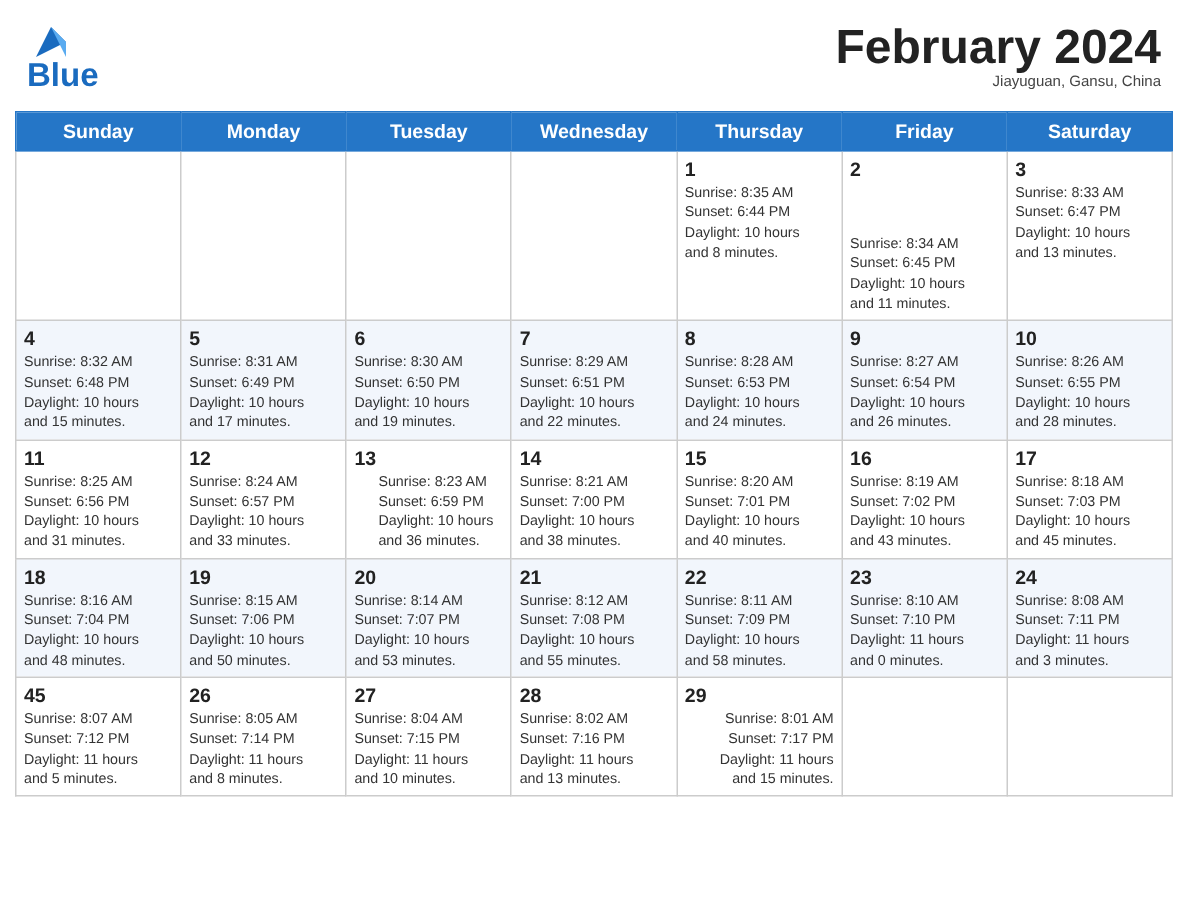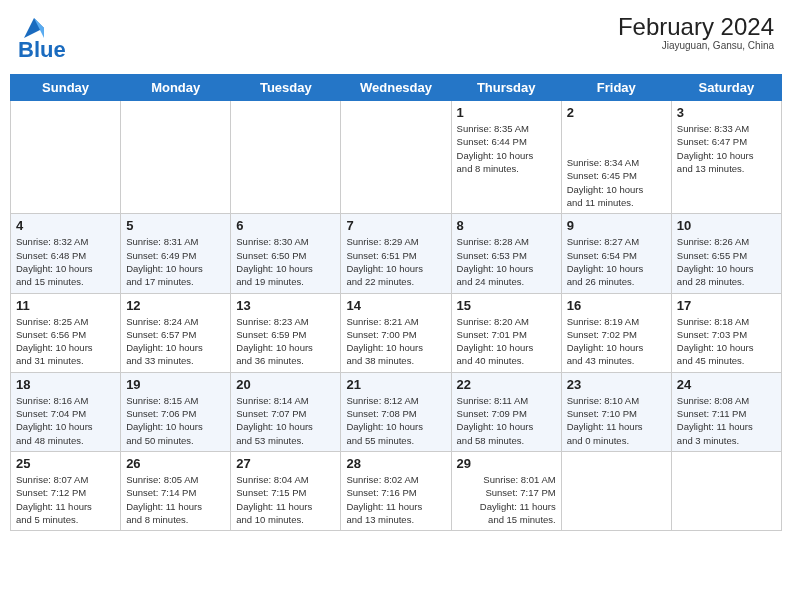--- a/index.html
+++ b/index.html
@@ -31,22 +31,22 @@
     .logo-blue { color: #1a6bbf; }
     .logo-icon {
       width: 28px;
       height: 28px;
       margin-left: 2px;
     }
     .title-block {
       text-align: right;
     }
     .month-title {
-      font-size: 24px;
-      font-weight: normal;
+      font-size: 32px;
+      font-weight: bold;
       color: #222;
       line-height: 1.1;
     }
     .subtitle {
       font-size: 10px;
       color: #444;
     }
     .calendar {
       width: 100%;
       border-collapse: collapse;
@@ -207,21 +207,21 @@
         </td>
         <td>
           <span class="day-num">12</span>
           <div class="day-info" style="white-space: pre-line;">Sunrise: 8:24 AM
 Sunset: 6:57 PM
 Daylight: 10 hours
 and 33 minutes.</div>
         </td>
         <td>
           <span class="day-num">13</span>
-          <div class="day-info" style="white-space: pre-line;">Sunrise: 8:23 AM
+          <div class="day-info" style="white-space: pre-line; margin-left: 16px;">Sunrise: 8:23 AM
 Sunset: 6:59 PM
 Daylight: 10 hours
 and 36 minutes.</div>
         </td>
         <td>
           <span class="day-num">14</span>
           <div class="day-info" style="white-space: pre-line;">Sunrise: 8:21 AM
 Sunset: 7:00 PM
 Daylight: 10 hours
 and 38 minutes.</div>
@@ -294,21 +294,21 @@
         <td>
           <span class="day-num">24</span>
           <div class="day-info" style="white-space: pre-line;">Sunrise: 8:08 AM
 Sunset: 7:11 PM
 Daylight: 11 hours
 and 3 minutes.</div>
         </td>
       </tr>
       <tr>
         <td>
-          <span class="day-num">25</span>
+          <span class="day-num">45</span>
           <div class="day-info" style="white-space: pre-line;">Sunrise: 8:07 AM
 Sunset: 7:12 PM
 Daylight: 11 hours
 and 5 minutes.</div>
         </td>
         <td>
           <span class="day-num">26</span>
           <div class="day-info" style="white-space: pre-line;">Sunrise: 8:05 AM
 Sunset: 7:14 PM
 Daylight: 11 hours

